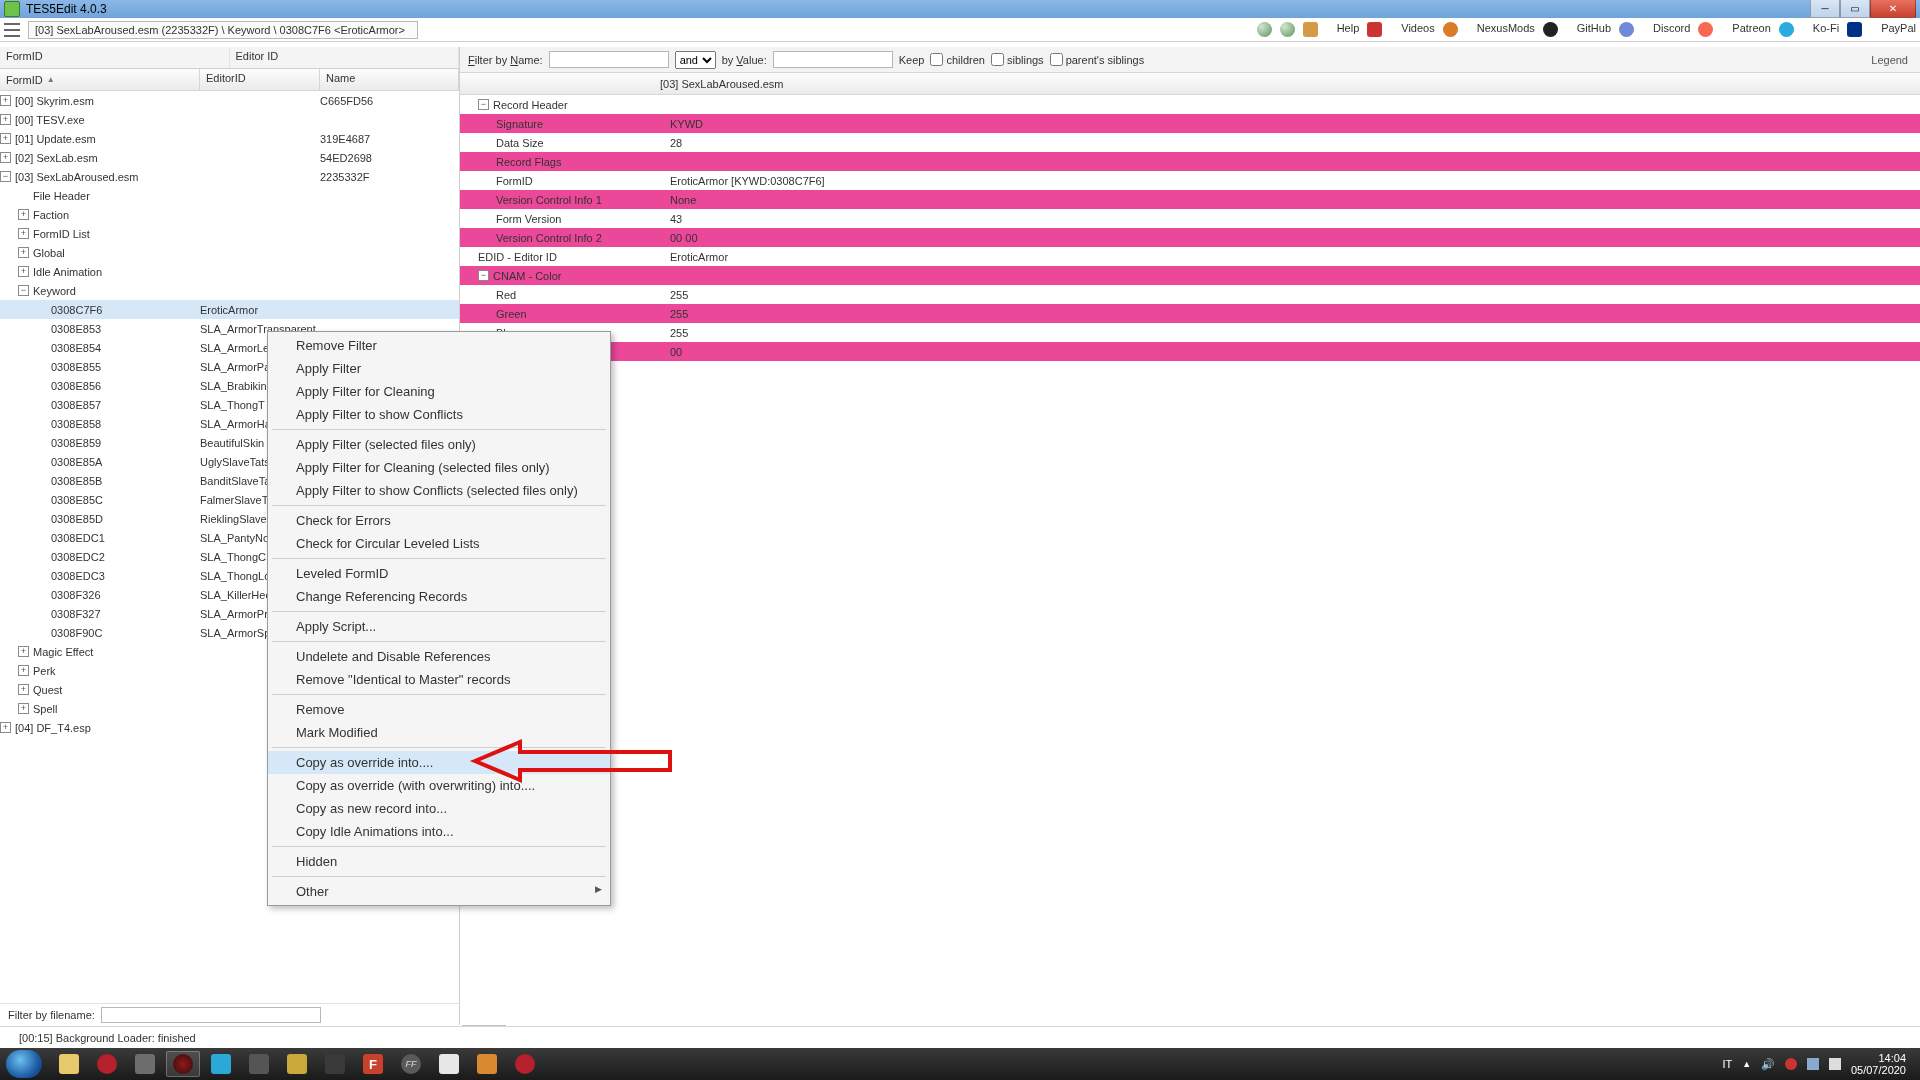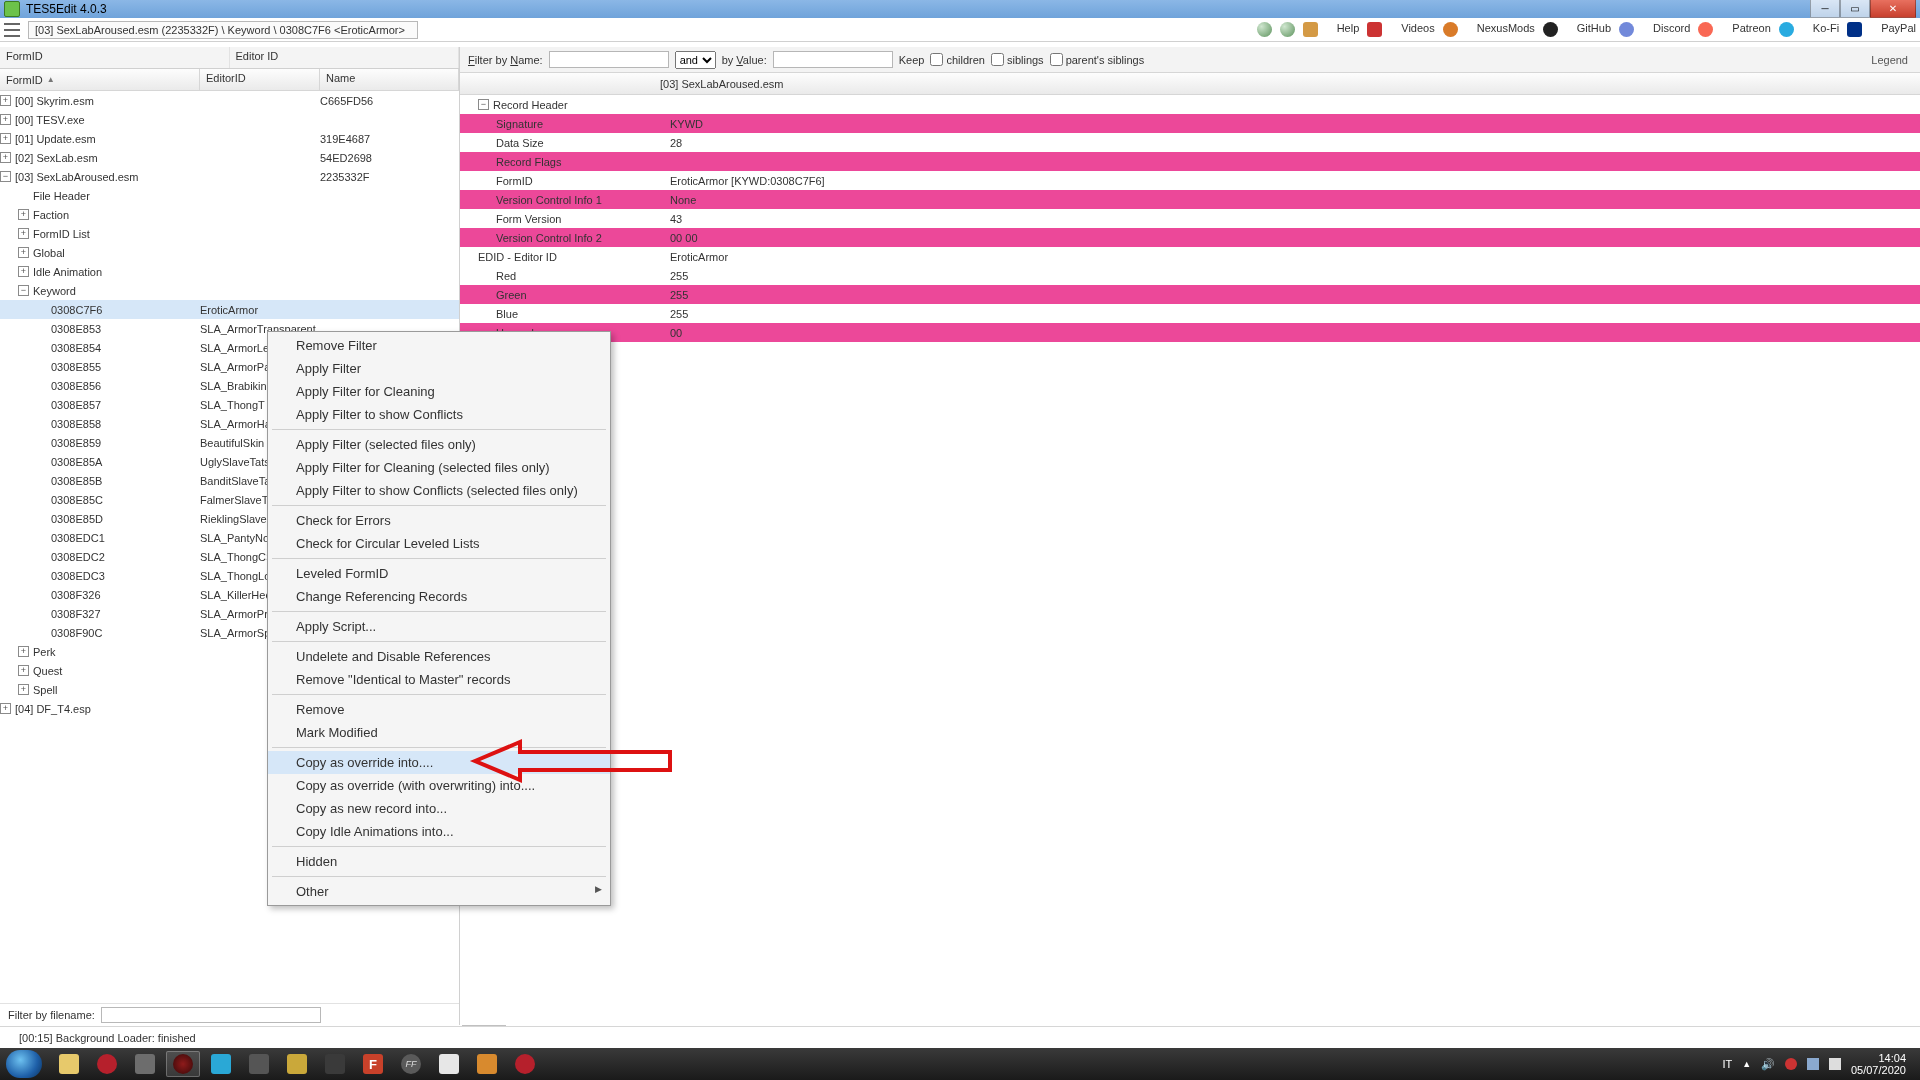--- a/index.html
+++ b/index.html
@@ -426,20 +426,29 @@
             <span class="expander none"></span>
             <span>0308F90C</span>
           </div>
           <div class="cell-edid">SLA_ArmorSpendex</div>
           <div class="cell-name"></div>
         </div>
         <div class="tree-row">
           <div class="cell-form">
             <span class="ind"></span>
             <span class="expander plus"></span>
+            <span>Magic Effect</span>
+          </div>
+          <div class="cell-edid"></div>
+          <div class="cell-name"></div>
+        </div>
+        <div class="tree-row">
+          <div class="cell-form">
+            <span class="ind"></span>
+            <span class="expander plus"></span>
             <span>Perk</span>
           </div>
           <div class="cell-edid"></div>
           <div class="cell-name"></div>
         </div>
         <div class="tree-row">
           <div class="cell-form">
             <span class="ind"></span>
             <span class="expander plus"></span>
             <span>Quest</span>
@@ -561,20 +570,28 @@
           </div>
           <div class="v">00 00</div>
         </div>
         <div class="rec-row">
           <div class="k">
             <span class="ind"></span>
             <span>EDID - Editor ID</span>
           </div>
           <div class="v">EroticArmor</div>
         </div>
+        <div class="rec-row alt">
+          <div class="k">
+            <span class="ind"></span>
+            <span class="expander minus"></span>
+            <span>CNAM - Color</span>
+          </div>
+          <div class="v"></div>
+        </div>
         <div class="rec-row">
           <div class="k">
             <span class="ind"></span>
             <span class="ind"></span>
             <span>Red</span>
           </div>
           <div class="v">255</div>
         </div>
         <div class="rec-row alt">
           <div class="k">

